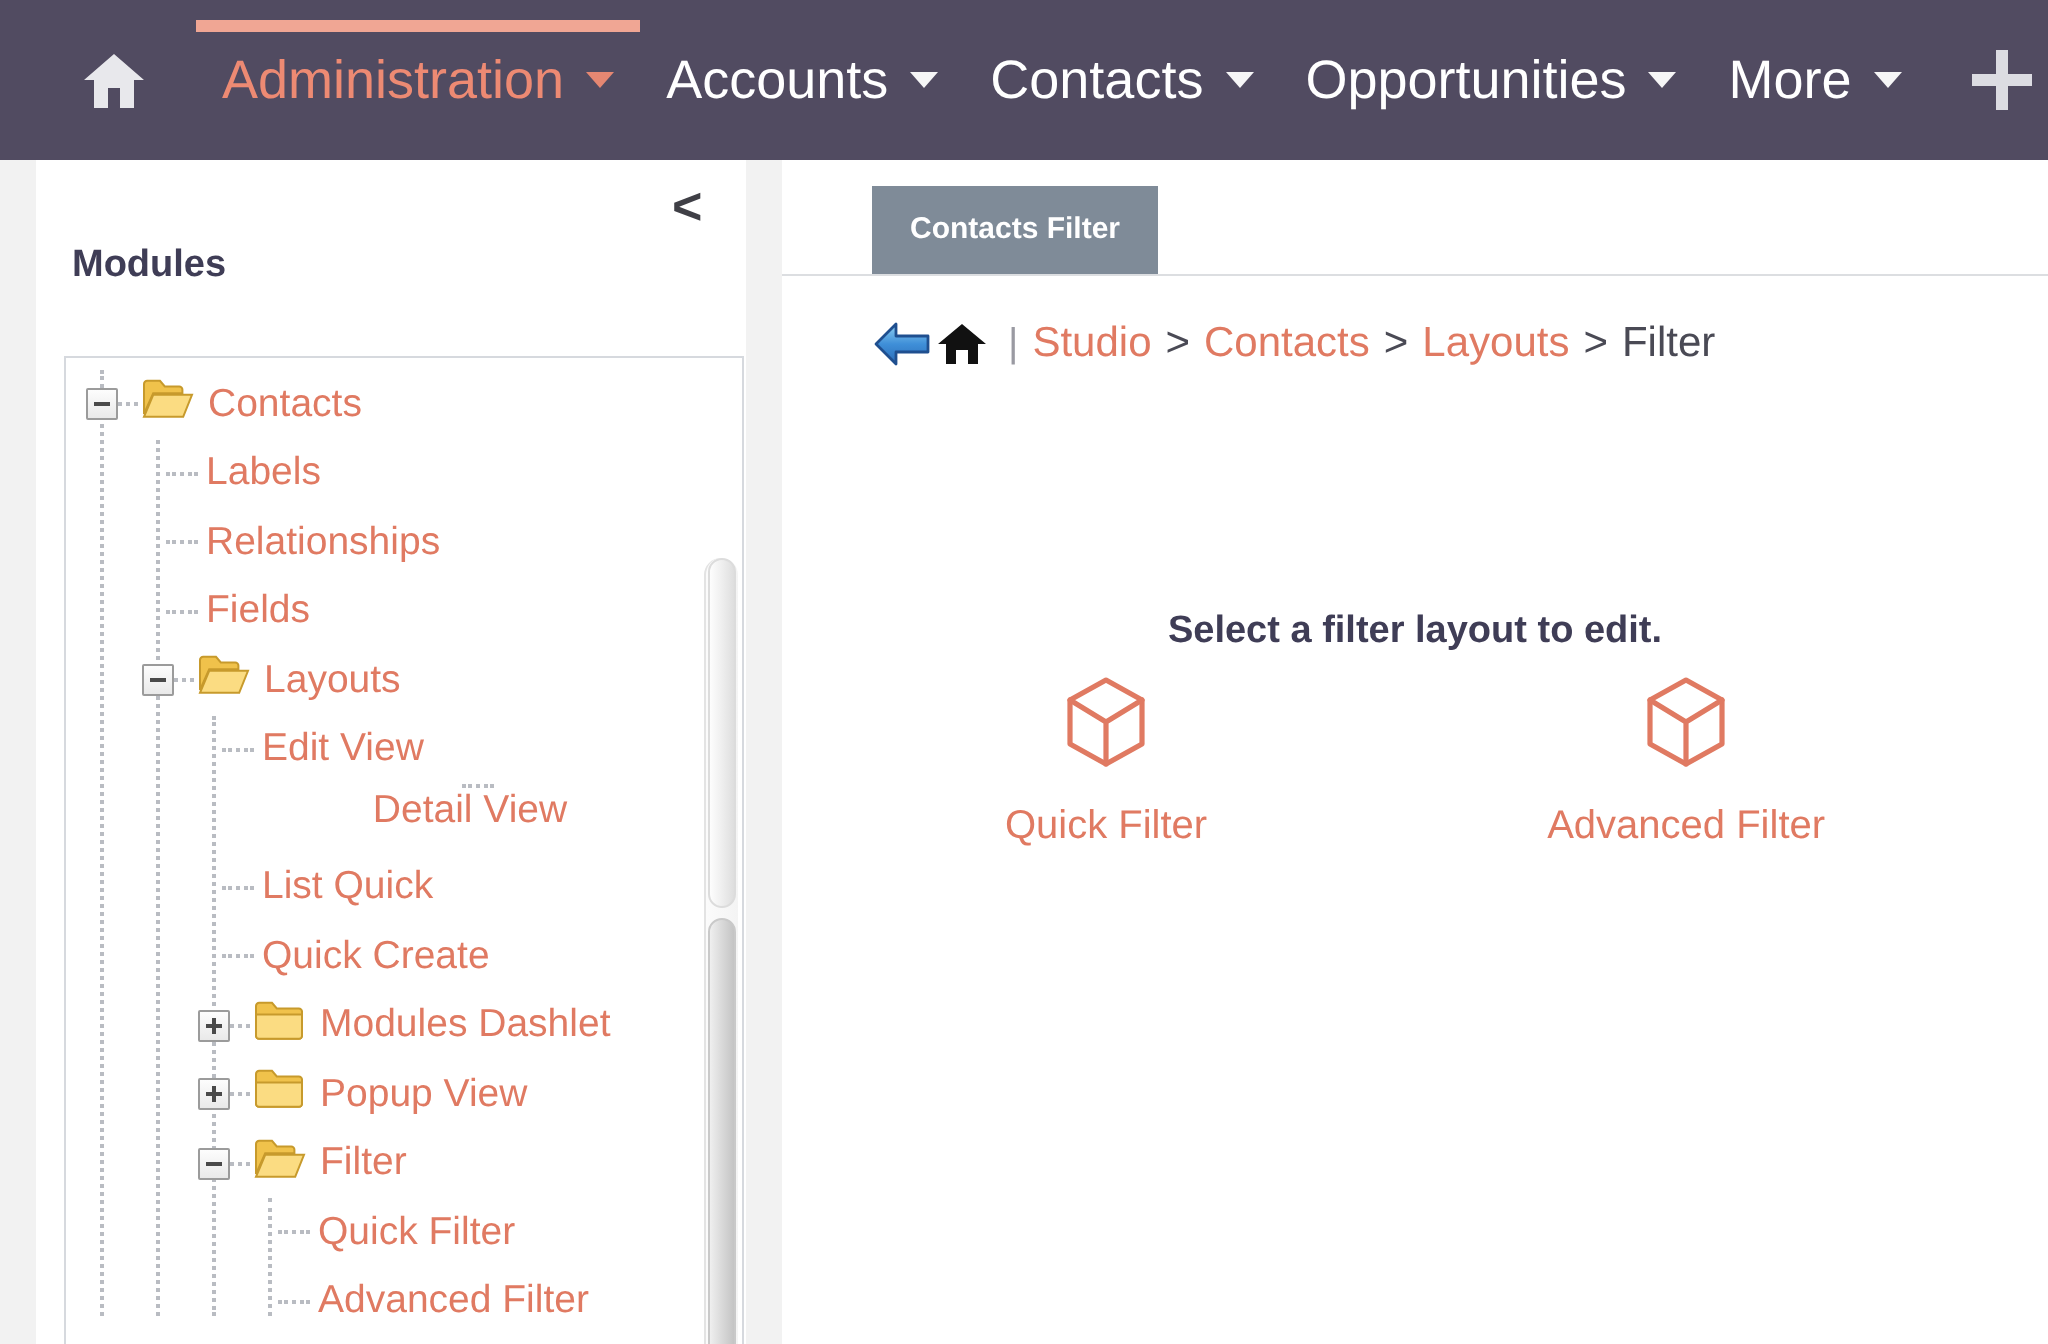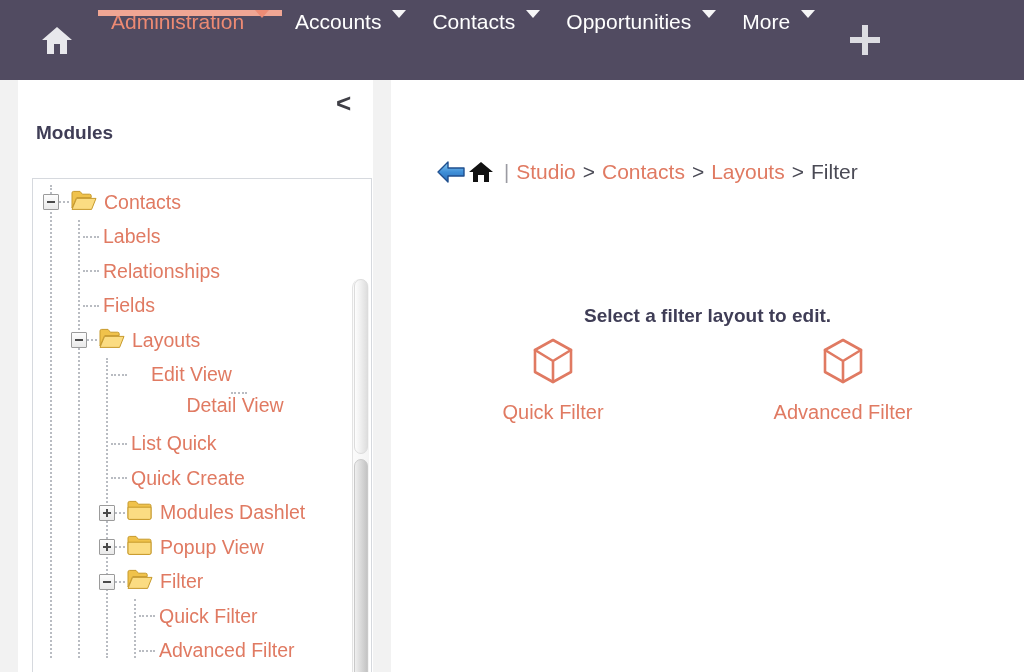--- a/index.html
+++ b/index.html
@@ -19,23 +19,23 @@
     display: flex; align-items: center;
     padding-left: 34px;
   }
   .nav-home {
     width: 46px; height: 44px;
     display: flex; align-items: center; justify-content: center;
     margin-right: 18px;
   }
   .nav-item {
     position: relative;
-    display: flex; align-items: flex-start;
+    display: flex; align-items: center;
     color: #ffffff;
-    font-size: 21px;
+    font-size: 27px;
     padding: 0 13px;
     height: 60px;
     white-space: nowrap;
     cursor: pointer;
   }
   .nav-item.active { color: #ed8a73; }
   .nav-item.active::before {
     content: "";
     position: absolute; top: 0; left: 0; right: 0;
     height: 6px; background: #f0a694;
@@ -274,21 +274,21 @@
         </div>
         <div class="tnode" style="padding-left: 38px;">
           <span class="toggle"></span>
           <span class="dotlink"></span>
           <span class="folder"><svg width="26" height="21" viewBox="0 0 26 21" aria-hidden="true">
               <path d="M1 3 A1.6 1.6 0 0 1 2.6 1.4 H9 L11.4 4.2 H18.6 A1.6 1.6 0 0 1 20.2 5.8 V7.6 H5.6 L1 18 Z" fill="#f0c24b" stroke="#c79a2c" stroke-width="1"></path>
               <path d="M5.6 8.4 H25 L20.6 19.4 H1 Z" fill="#fbdc82" stroke="#c79a2c" stroke-width="1"></path>
             </svg></span>
           <span class="tlabel">Layouts</span>
         </div>
-        <div class="tnode" style="padding-left: 66px; gap: 20px;">
+        <div class="tnode" style="padding-left: 66px;">
           <span class="leafdot" style="margin-left: 12px;"></span>
           <span class="tlabel">Edit View</span>
         </div>
         <div class="tnode" style="padding-left: 66px; flex-direction: column;">
           <span class="leafdot" style="margin-left: 12px;"></span>
           <span class="tlabel">Detail View</span>
         </div>
         <div class="tnode" style="padding-left: 66px;">
           <span class="leafdot" style="margin-left: 12px;"></span>
           <span class="tlabel">List Quick</span>
@@ -334,20 +334,24 @@
         </div>
       </div>
     <div class="scrollbar">
       <div class="scroll-thumb"></div>
       <div class="scroll-thumb lower"></div>
     </div>
   </div>
 </div>
 
 <div class="content">
+  <div class="tabbar">
+    <div class="tab">Contacts Filter</div>
+    <div class="tabrule"></div>
+  </div>
 
   <div class="breadcrumb">
     <span style="display:flex;align-items:center;">
       <svg width="30" height="24" viewBox="0 0 30 24" aria-hidden="true">
         <defs>
           <linearGradient id="bgrad" x1="0" y1="0" x2="0" y2="1">
             <stop offset="0%" stop-color="#8fd0f2"></stop>
             <stop offset="50%" stop-color="#3f8fd8"></stop>
             <stop offset="100%" stop-color="#2a6cb8"></stop>
           </linearGradient>

